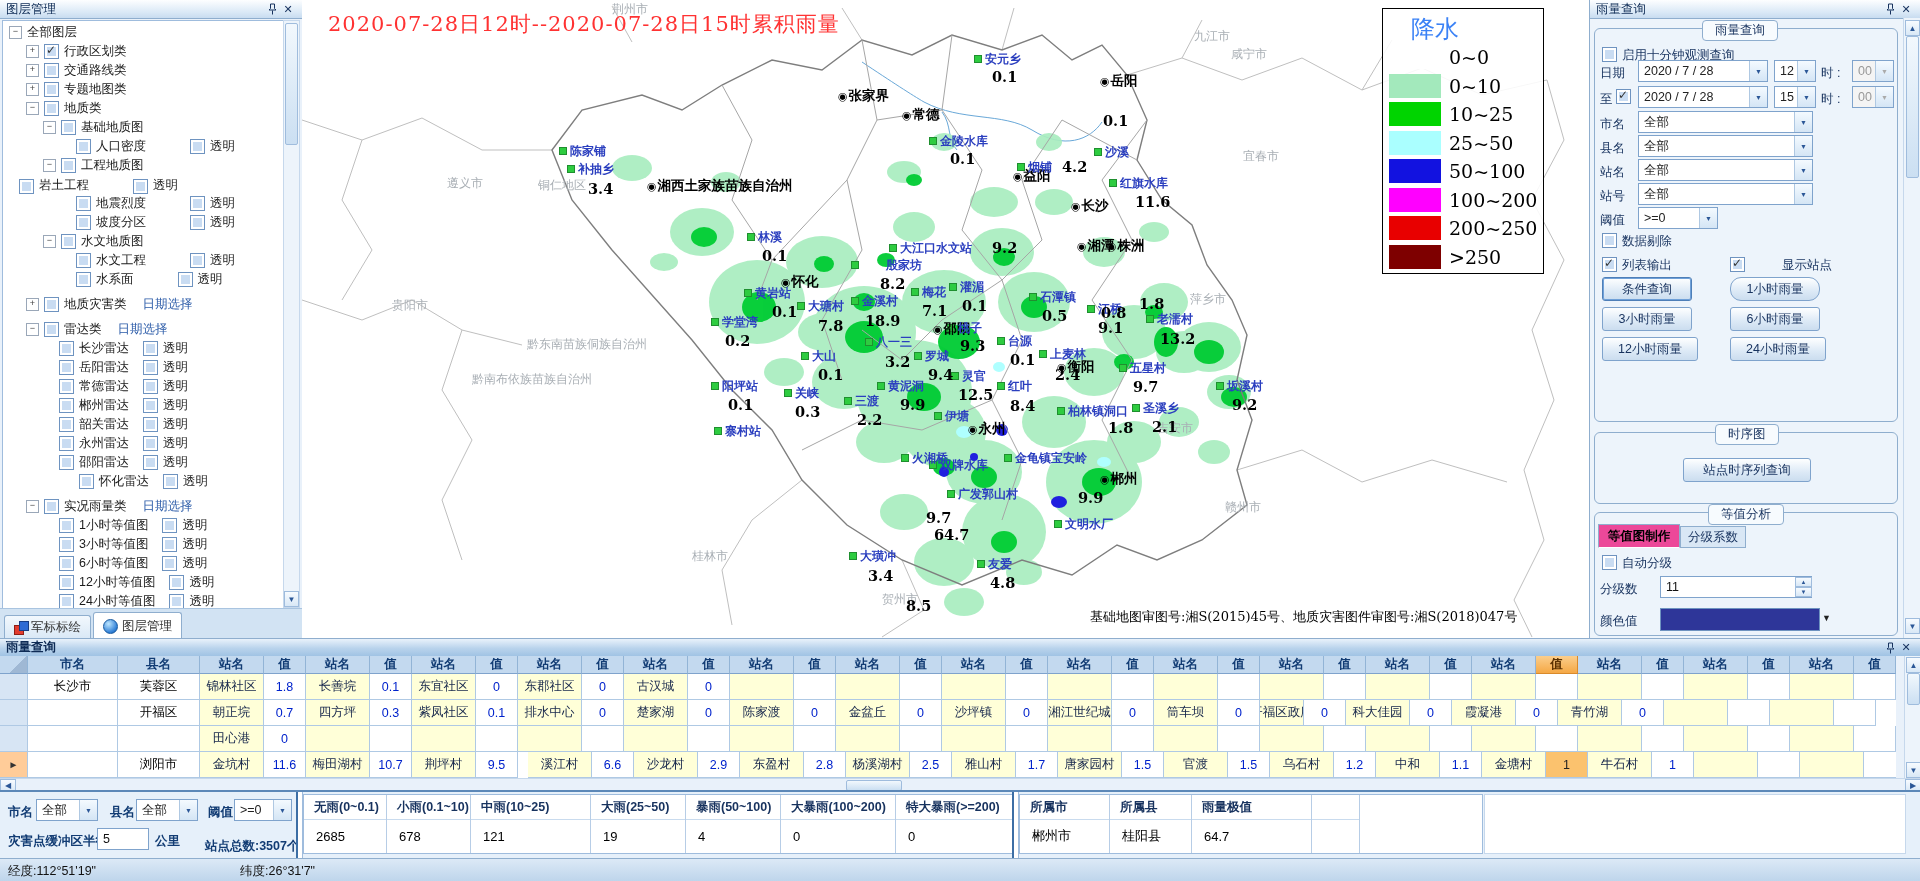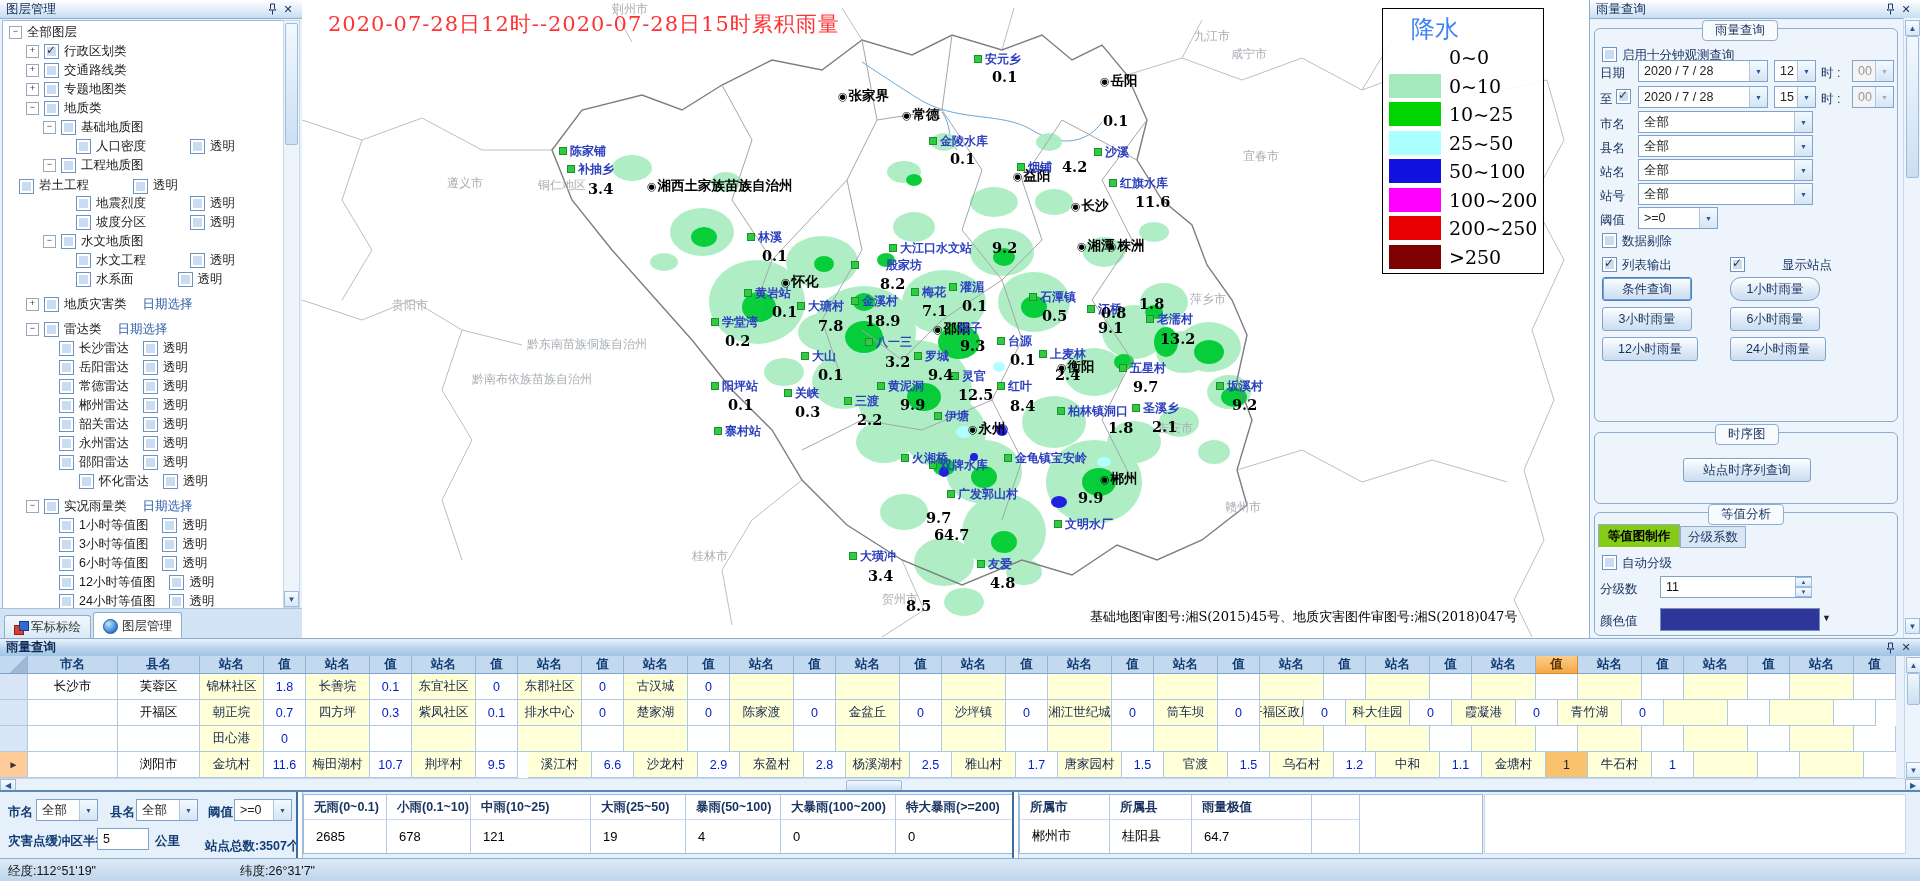--- a/index.html
+++ b/index.html
@@ -57,21 +57,21 @@
   .rcb{position:absolute;width:13px;height:13px;border:1px solid #6E93C0;background:#fff;}
   .rcb::after{content:"";position:absolute;left:2px;top:2px;right:2px;bottom:2px;background:#C9DCF2;}
   .rcb.on::before{content:"✓";position:absolute;left:1px;top:-2px;font-size:12px;font-weight:bold;color:#333;z-index:2;}
   .combo{position:absolute;height:22px;border:1px solid #7FA3CC;background:#fff;display:flex;align-items:center;font-size:12.5px;color:#222;padding-left:5px;box-sizing:border-box;}
   .combo .dd{margin-left:auto;width:17px;align-self:stretch;background:linear-gradient(#F4FAFF,#D4E5F5);border-left:1px solid #AFC8E2;display:flex;align-items:center;justify-content:center;font-size:7px;color:#2B5797;}
   .combo.dis{color:#999;background:#F4F4F4;}
   .combo.dis .dd{color:#aaa;}
   .btn{position:absolute;height:24px;border:1px solid #7FA3CC;border-radius:3px;background:linear-gradient(#FEFFFF,#DCE9F6 60%,#CBDDEF);display:flex;align-items:center;justify-content:center;font-size:12.5px;color:#17325E;box-sizing:border-box;cursor:pointer;white-space:nowrap;}
   .btn.focus{box-shadow:inset 0 0 0 1px #6FA0D8;border-color:#4E7FB8;}
   .itab{position:absolute;border:1px solid #8FAECE;display:flex;align-items:center;justify-content:center;font-size:12.5px;box-sizing:border-box;}
-  .itab.active{background:#84cc16;font-weight:bold;color:#000;border-bottom:1px solid #fff;z-index:2;}
+  .itab.active{background:#ec4899;font-weight:bold;color:#000;border-bottom:1px solid #fff;z-index:2;}
   .itab.idle{background:#D9E7F5;color:#17325E;}
   .spin{position:absolute;width:17px;display:grid;grid-template-rows:1fr 1fr;}
   .spin div{border:1px solid #9FBCDD;background:linear-gradient(#F7FBFF,#D9E8F6);font-size:6px;color:#2B5797;display:flex;align-items:center;justify-content:center;}
   #rp-scroll{position:absolute;right:0;top:18px;width:16px;height:620px;background:#EDF4FB;border-left:1px solid #C6D8EC;}
   
   #dock-title{left:0;top:638px;width:1920px;height:18px;background:linear-gradient(#E9F2FB,#B9D3EC 55%,#A0C3E4);border-top:1px solid #8FAECE;display:flex;align-items:center;padding:0 6px;font-size:12.5px;color:#0E2B55;box-sizing:border-box;}
   #grid{left:0;top:656px;width:1896px;height:122px;background:#fff;overflow:hidden;}
   .grow{display:flex;height:26px;}
   .grow.head{height:18px;}
   .gc{border-right:1px solid #AFC9E4;border-bottom:1px solid #AFC9E4;display:flex;align-items:center;justify-content:center;font-size:12.5px;flex:none;overflow:hidden;white-space:nowrap;box-sizing:border-box;}

